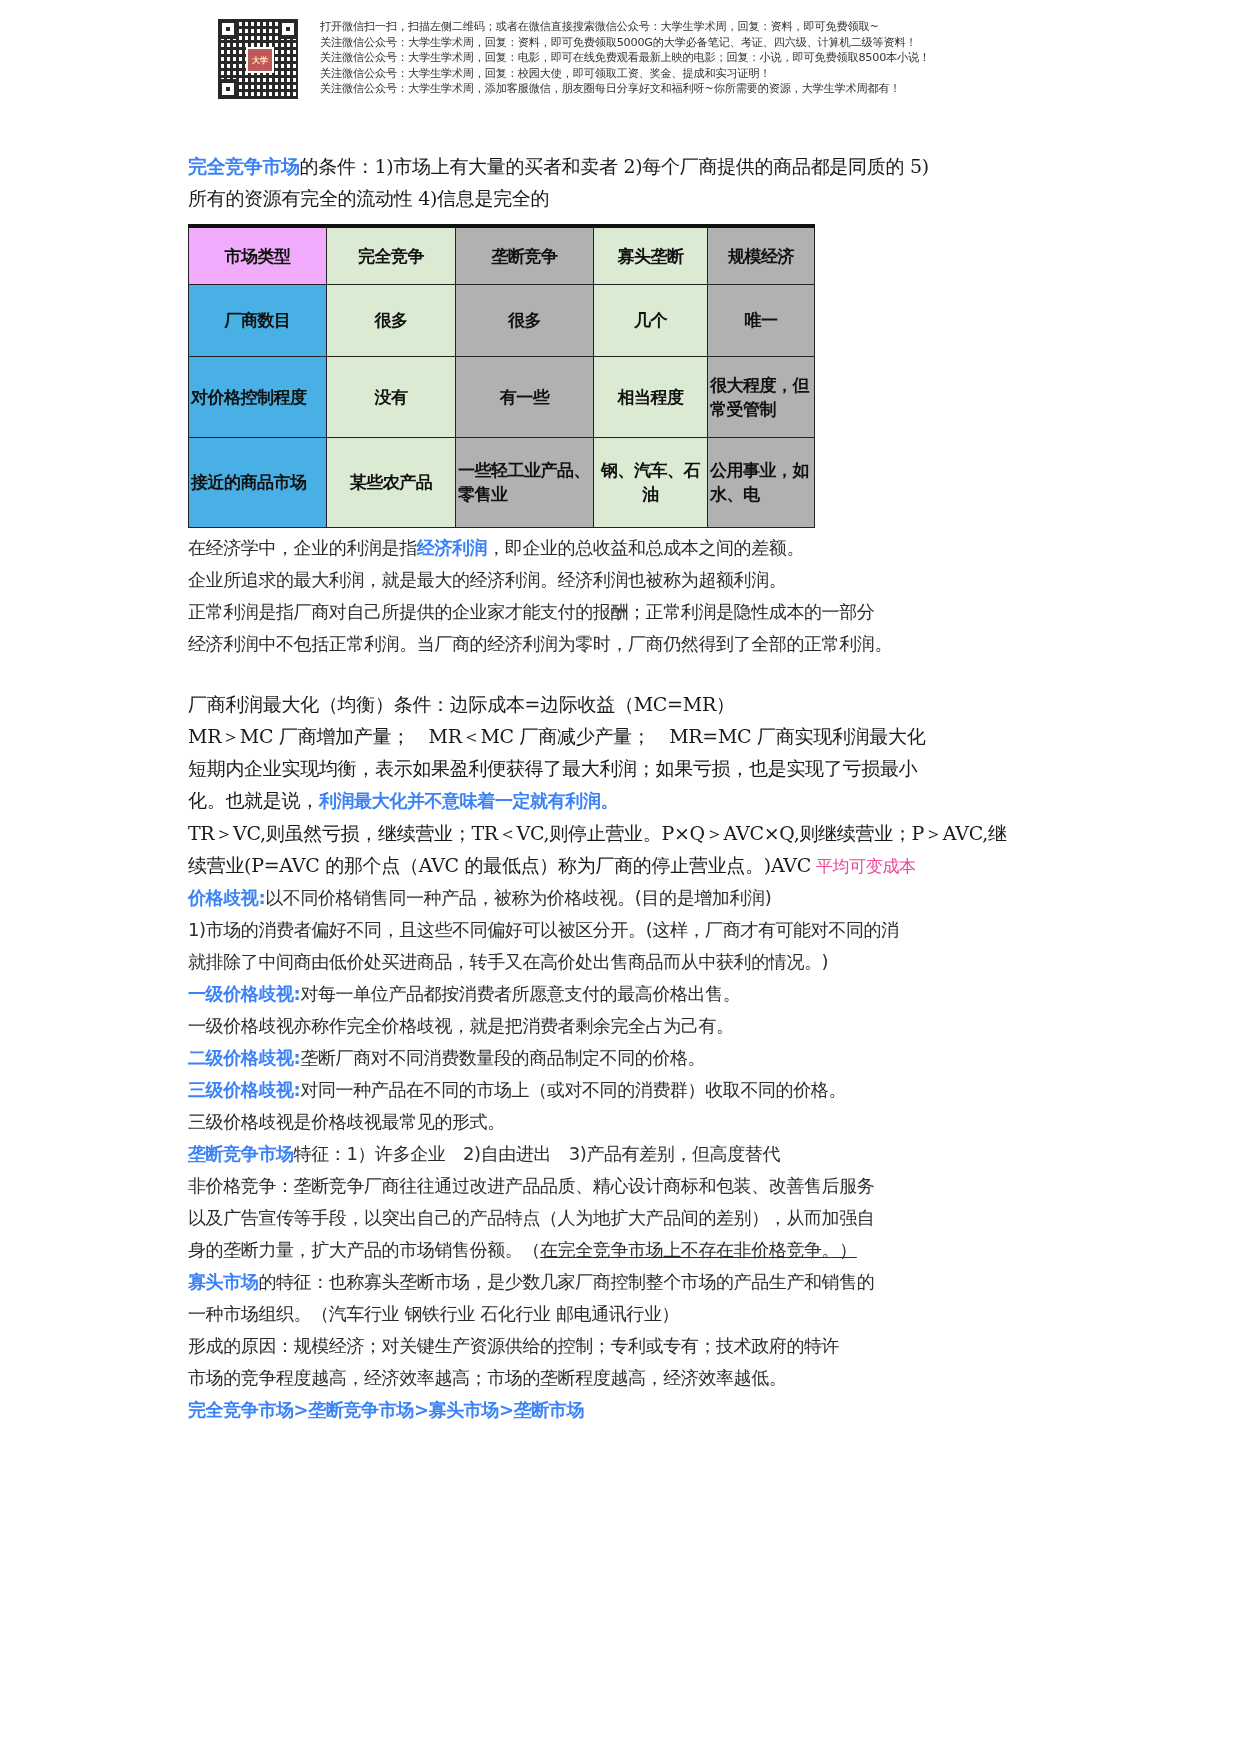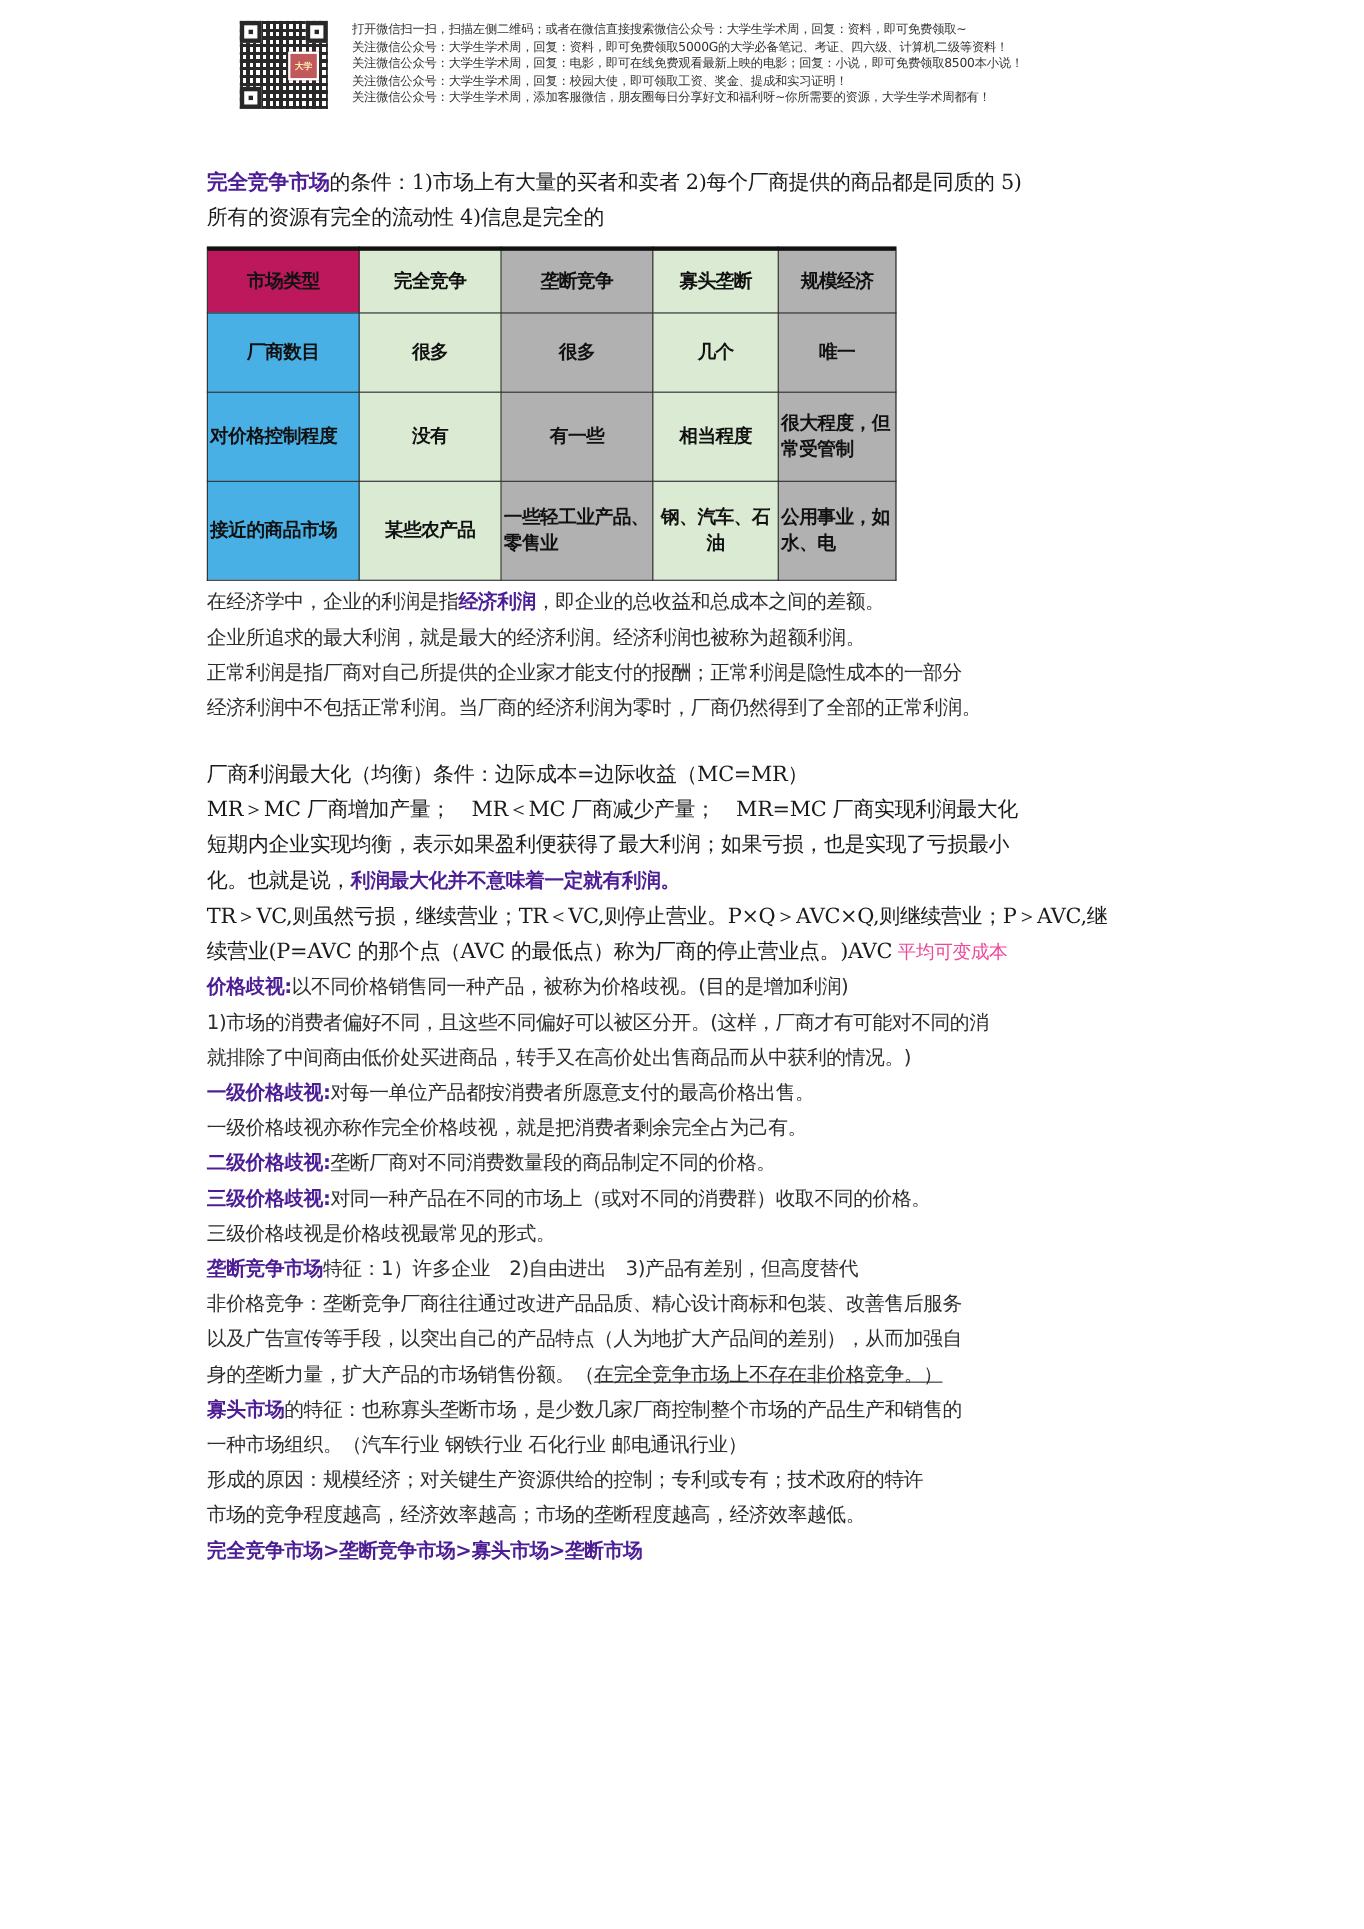--- a/index.html
+++ b/index.html
@@ -14,36 +14,36 @@
   }
   .qr {
     width: 80px; height: 80px; position: relative; flex: none;
     background:
       repeating-linear-gradient(90deg, #111 0 3px, transparent 3px 6px),
       repeating-linear-gradient(0deg, #111 0 3px, #fff 3px 7px);
     opacity: 0.9;
   }
   .qr .finder { position: absolute; width: 20px; height: 20px; border: 4px solid #111; background: #fff; box-sizing: border-box; }
   .qr .finder::after { content: ""; position: absolute; left: 4px; top: 4px; width: 4px; height: 4px; background: #111; }
-  .qr .logo { position: absolute; left: 44px; top: 28px; width: 24px; height: 22px; background: #b9484a; border: 2px solid #fff; color: #ffe9a8; font-size: 8px; line-height: 22px; text-align: center; font-weight: bold; }
+  .qr .logo { position: absolute; left: 28px; top: 28px; width: 24px; height: 22px; background: #b9484a; border: 2px solid #fff; color: #ffe9a8; font-size: 8px; line-height: 22px; text-align: center; font-weight: bold; }
   .header-lines { margin-left: 22px; font-family: "DejaVu Sans", "Liberation Sans", sans-serif; font-size: 11.2px; line-height: 15.6px; color: #333; letter-spacing: -0.2px; white-space: nowrap; }
   .doc { position: absolute; left: 188px; top: 150px; width: 930px; }
   .p { font-size: 19px; line-height: 32px; white-space: nowrap; letter-spacing: -0.3px; }
   .sans { font-family: "DejaVu Sans", "Liberation Sans", sans-serif; font-size: 18px; color: #2d2d2d; letter-spacing: -0.4px; }
-  .b { font-weight: bold; color: #4c1d95; }
+  .b { font-weight: bold; color: #3b82f6; }
   .u { text-decoration: underline; }
   .gap { height: 28px; }
   table.mt {
     border-collapse: collapse; margin-top: 10px; margin-bottom: 4px;
     font-family: "DejaVu Serif", "Liberation Serif", serif; font-size: 17px; font-weight: bold; color: #111;
     border-top: 4px solid #111;
   }
   table.mt td { border: 1.5px solid #222; text-align: center; vertical-align: middle; padding: 0 2px; line-height: 24px; letter-spacing: -0.5px; }
   table.mt td.left { text-align: left; }
-  .c-orange { background: #be185d; }
+  .c-orange { background: #f0abfc; }
   .c-blue { background: #48b0e4; }
   .c-green { background: #dbead3; }
   .c-gray { background: #b1b1b1; }
 </style>
 </head>
 <body>
 
 <div class="header">
   <div class="qr">
     <div class="finder" style="left:0;top:0"></div>

